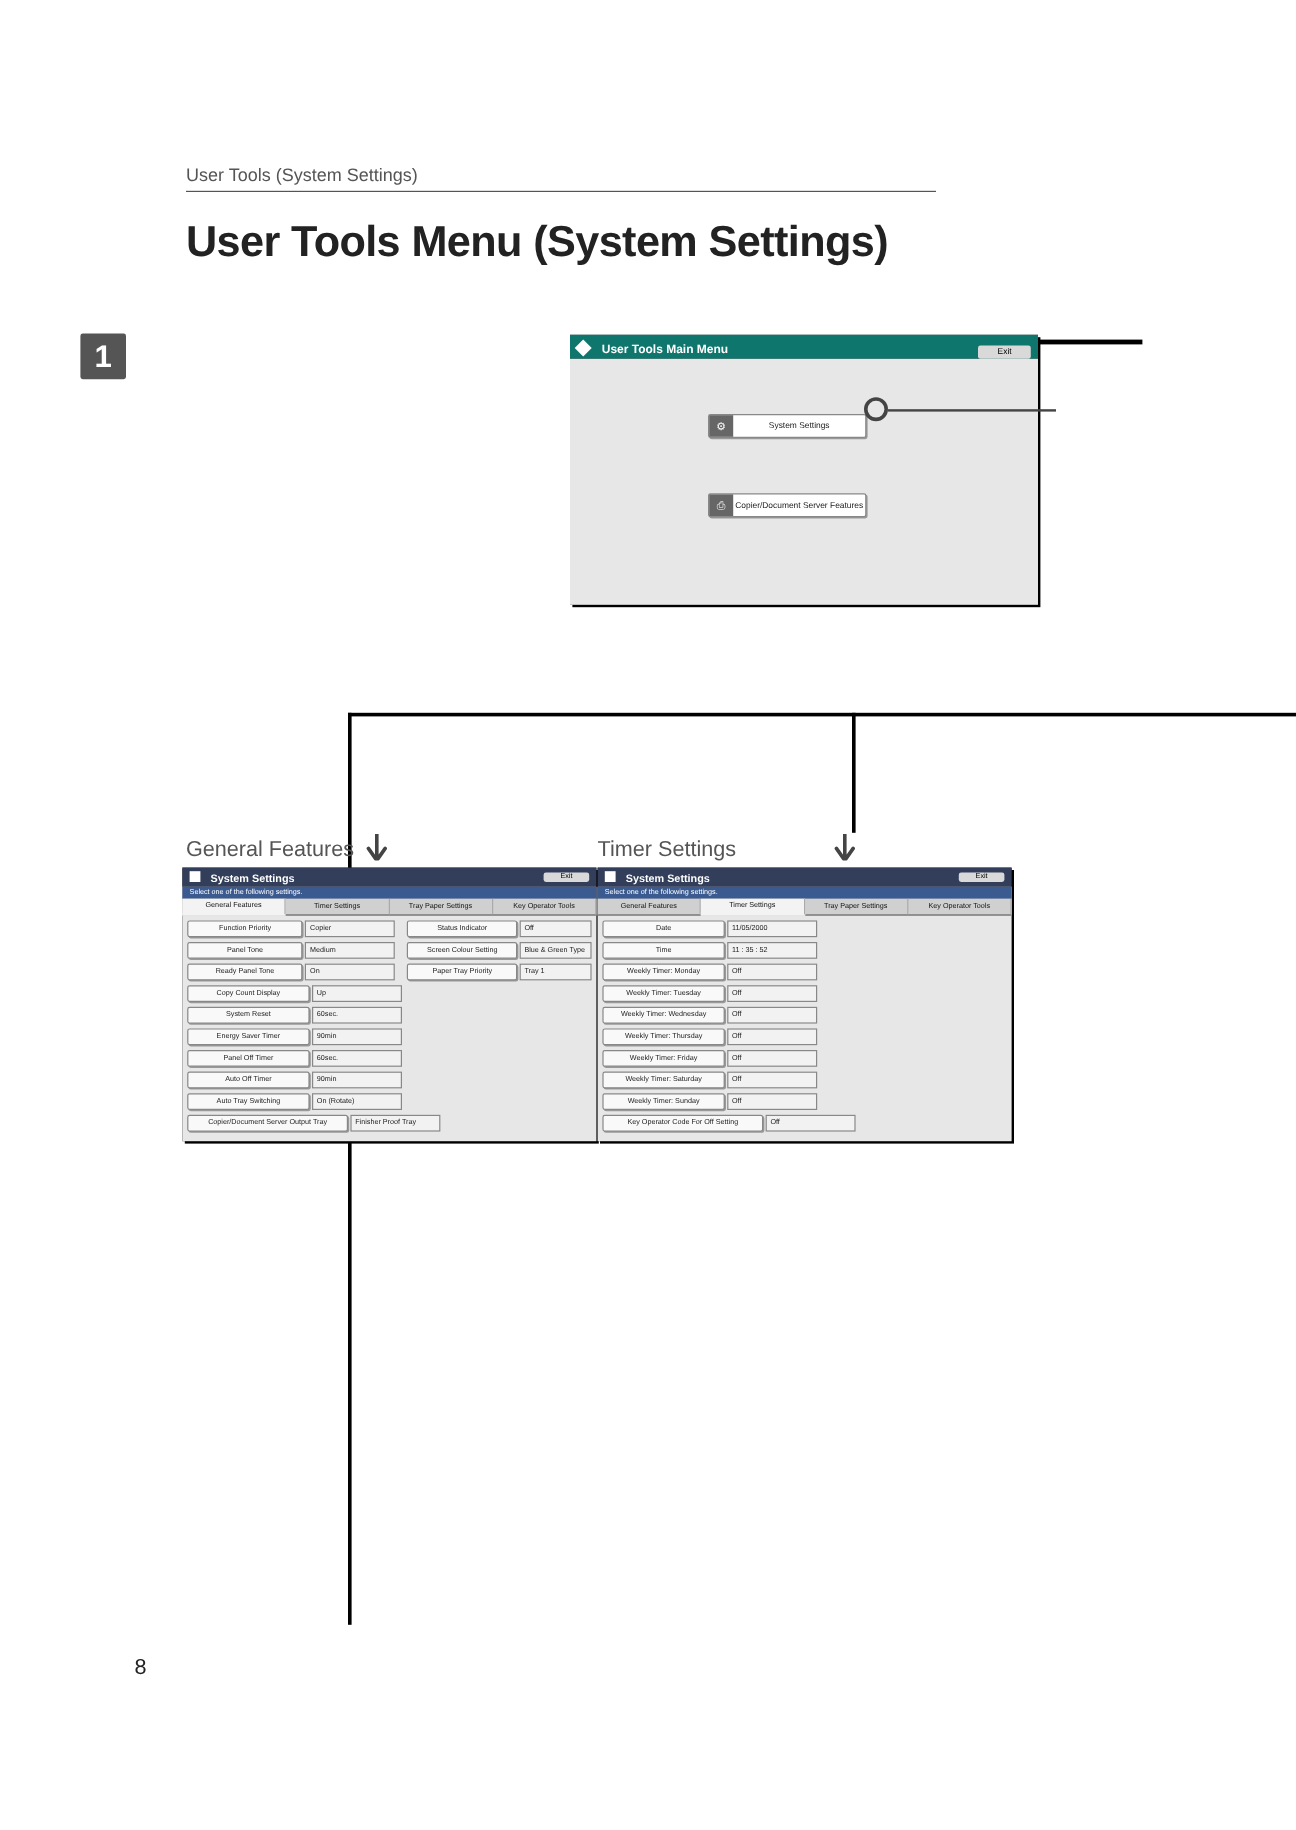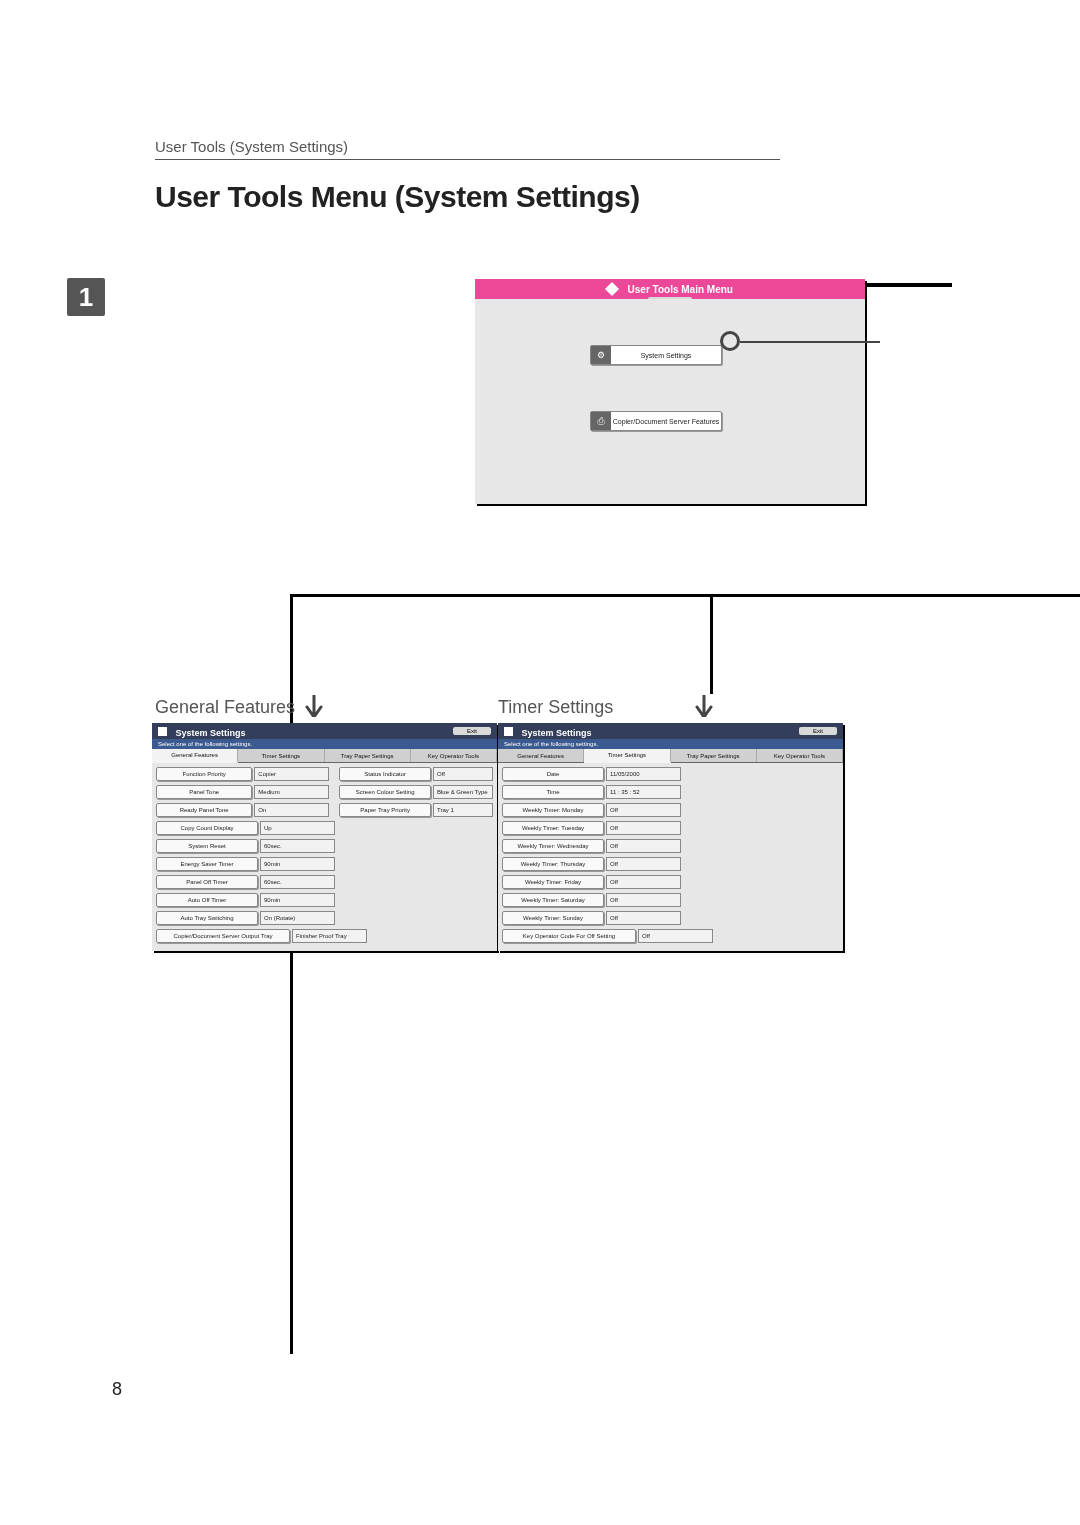--- a/index.html
+++ b/index.html
@@ -20,21 +20,21 @@
     width: 625px;
   }
   .header-line {
     font-size: 15px;
     color: #555;
     border-bottom: 1px solid #555;
     padding-bottom: 4px;
   }
   .page-title {
     margin: 20px 0 0 0;
-    font-size: 30px;
+    font-size: 36px;
     font-weight: 700;
     letter-spacing: -0.5px;
   }
   .chapter-tab {
     position: absolute;
     left: 67px;
     top: 278px;
     width: 38px;
     height: 38px;
     background: #555;
@@ -51,27 +51,26 @@
     position: absolute;
     left: 475px;
     top: 279px;
     width: 390px;
     height: 225px;
     background: #111;
     box-shadow: 2px 2px 0 #000;
   }
   .mm-header {
     height: 20px;
-    background: #ec4899;
+    background: #0f766e;
     color: #fff;
     display: flex;
-    align-items: center;
+    align-items: flex-end;
     padding: 0 6px;
     justify-content: space-between;
-    flex-direction: column;
   }
   .mm-diamond {
     display: inline-block;
     width: 10px;
     height: 10px;
     background: #fff;
     transform: rotate(45deg);
     margin-right: 6px;
     vertical-align: middle;
   }

